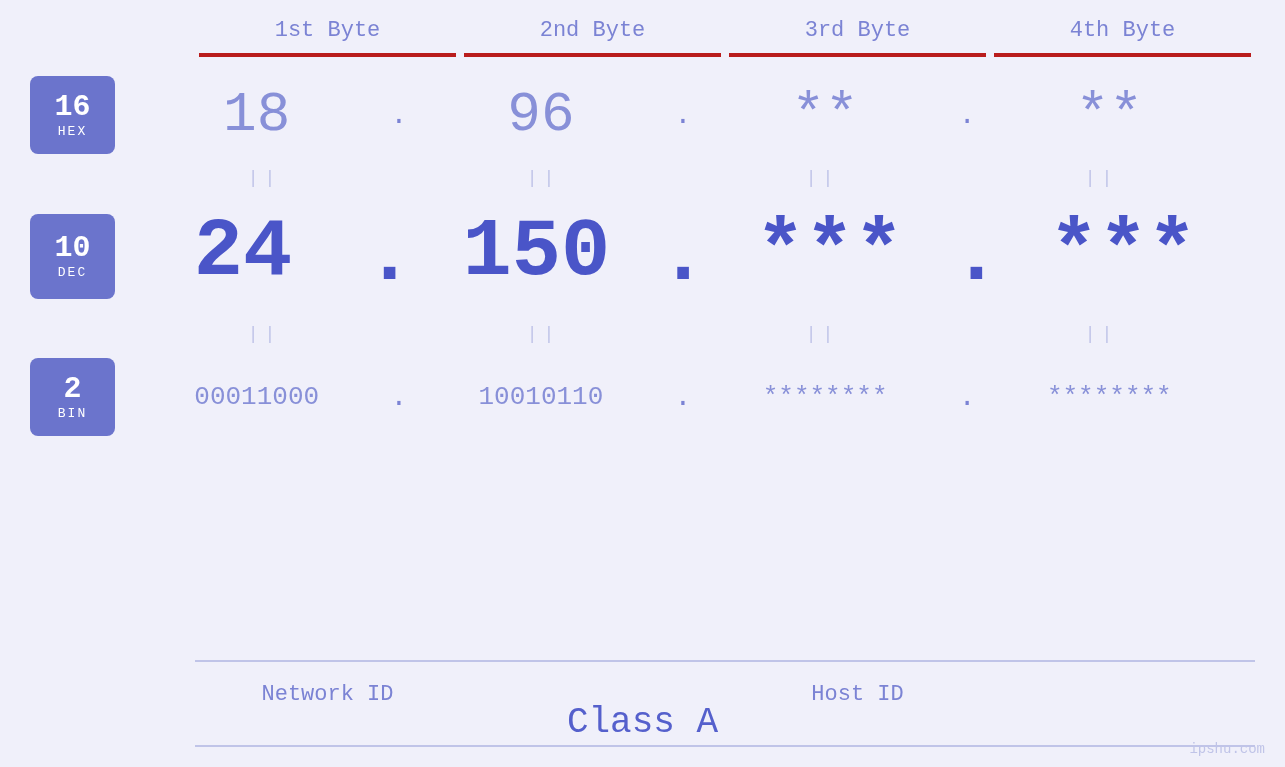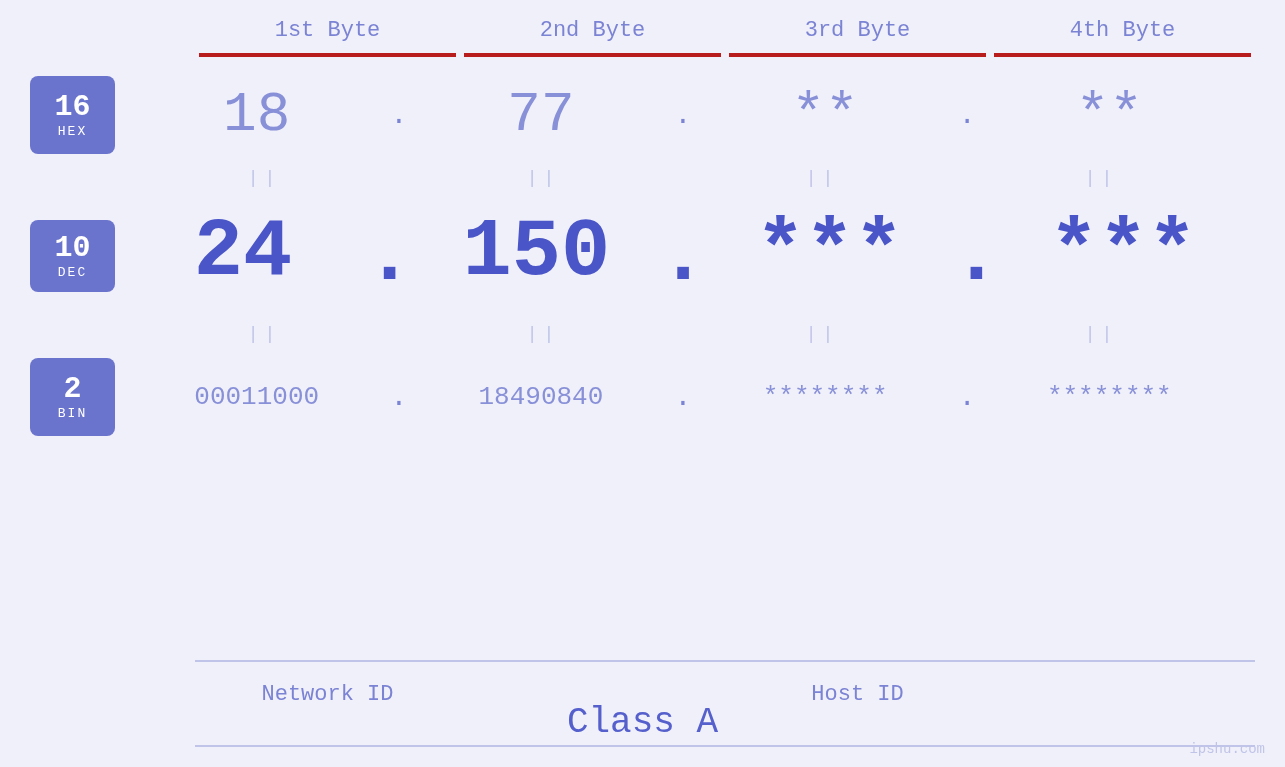--- a/index.html
+++ b/index.html
@@ -248,42 +248,42 @@
       <div class="row-badge">
         <span class="bn">16</span>
         <span class="bl">HEX</span>
       </div>
       <div class="row-cells">
         <div class="cell">
           <span class="hex-text">18</span>
         </div>
         <span class="cell-dot">.</span>
         <div class="cell">
-          <span class="hex-text">77</span>
+          <span class="hex-text">96</span>
         </div>
         <span class="cell-dot">.</span>
         <div class="cell">
           <span class="hex-text">**</span>
         </div>
         <span class="cell-dot">.</span>
         <div class="cell">
           <span class="hex-text">**</span>
         </div>
       </div>
     </div>
 
     <div class="eq-row">
       <div class="eq-cell">||</div>
       <div class="eq-cell">||</div>
       <div class="eq-cell">||</div>
       <div class="eq-cell">||</div>
     </div>
 
     <div class="data-row dec-row-big">
-      <div class="row-badge" style="height:72px;">
+      <div class="row-badge" style="height:85px;">
         <span class="bn">10</span>
         <span class="bl">DEC</span>
       </div>
       <div class="row-cells" style="align-items:flex-end; padding-bottom: 8px;">
         <div class="cell">
           <span class="dec-text">24</span>
         </div>
         <span class="dec-dot-big">.</span>
         <div class="cell">
           <span class="dec-text">150</span>
@@ -310,21 +310,21 @@
       <div class="row-badge">
         <span class="bn">2</span>
         <span class="bl">BIN</span>
       </div>
       <div class="row-cells">
         <div class="cell">
           <span class="bin-text">00011000</span>
         </div>
         <span class="cell-dot">.</span>
         <div class="cell">
-          <span class="bin-text">18490840</span>
+          <span class="bin-text">10010110</span>
         </div>
         <span class="cell-dot">.</span>
         <div class="cell">
           <span class="bin-text">********</span>
         </div>
         <span class="cell-dot">.</span>
         <div class="cell">
           <span class="bin-text">********</span>
         </div>
       </div>

